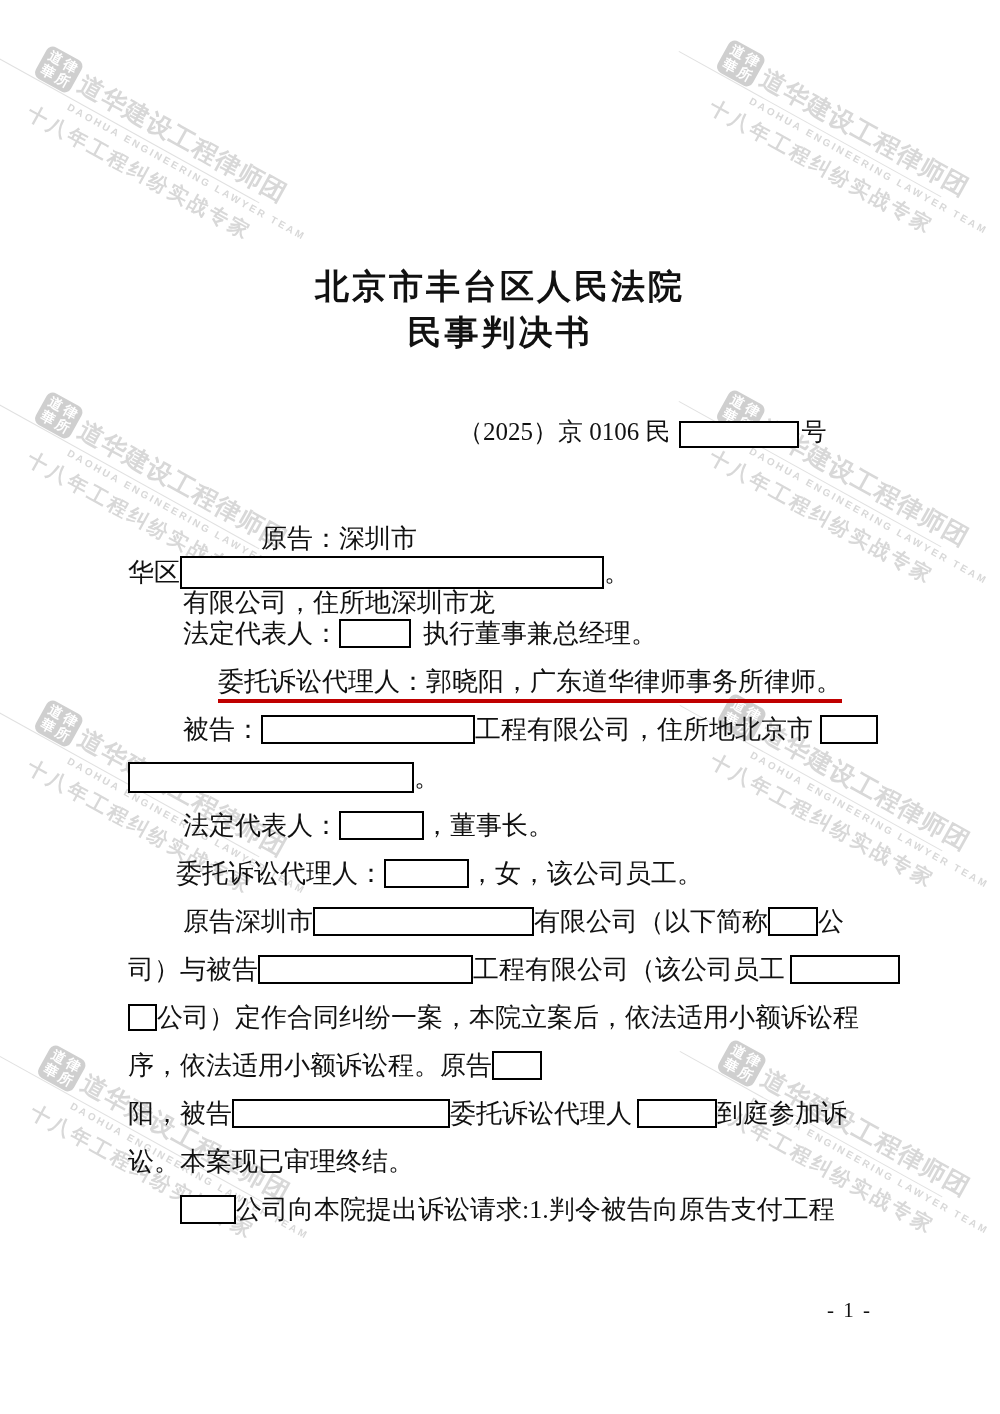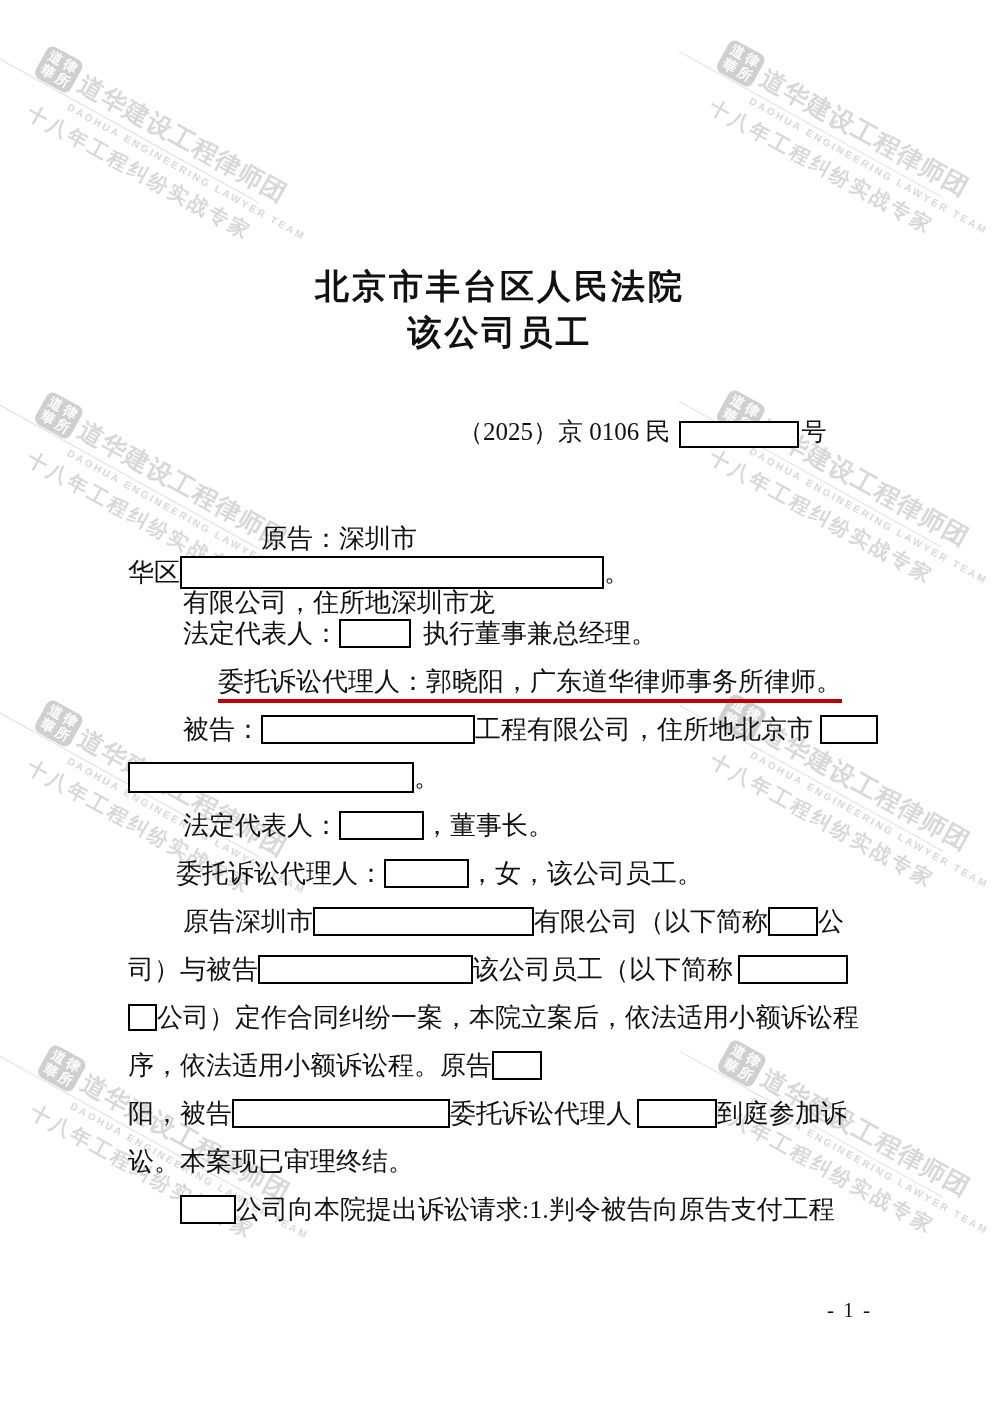--- a/index.html
+++ b/index.html
@@ -195,21 +195,21 @@
           </span>
           <span class="wm-main">道华建设工程律师团</span>
         </div>
         <div class="wm-rule"></div>
         <div class="wm-latin">DAOHUA ENGINEERING LAWYER TEAM</div>
         <div class="wm-tagline">十八年工程纠纷实战专家</div>
       </div>
     </div>
 
   <div class="doc-title t1">北京市丰台区人民法院</div>
-  <div class="doc-title t2">该公司员工</div>
+  <div class="doc-title t2">民事判决书</div>
 
   <div class="case-line">
     <span>（2025）京 0106 民</span>
     <span class="redaction-box" id="case-box" style="width: 120px; height: 27px; margin-left: 8px; margin-right: 3px;"></span>
     <span>号</span>
   </div>
 
   <div class="body-layer">
       <div class="body-line" style="left: 183px; top: 521px; flex-direction: column;">
         <span>原告：深圳市</span>
@@ -252,21 +252,21 @@
       <div class="body-line" style="left: 183px; top: 905px;">
         <span>原告深圳市</span>
         <span class="redaction-box" style="width: 221px; height: 29px;"></span>
         <span>有限公司（以下简称</span>
         <span class="redaction-box" style="width: 50px; height: 29px;"></span>
         <span>公</span>
       </div>
       <div class="body-line" style="left: 128px; top: 953px;">
         <span>司）与被告</span>
         <span class="redaction-box" style="width: 215px; height: 29px;"></span>
-        <span>该公司员工（以下简称</span>
+        <span>工程有限公司（该公司员工</span>
         <span class="redaction-box" style="width: 110px; height: 29px; margin-left: 5px;"></span>
       </div>
       <div class="body-line" style="left: 128px; top: 1001px;">
         <span class="redaction-box" style="width: 29px; height: 27px;"></span>
         <span>公司）定作合同纠纷一案，本院立案后，依法适用小额诉讼程</span>
       </div>
       <div class="body-line" style="left: 128px; top: 1049px;">
         <span>序，依法适用小额诉讼程。原告</span>
         <span class="redaction-box" style="width: 50px; height: 29px;"></span>
       </div>

